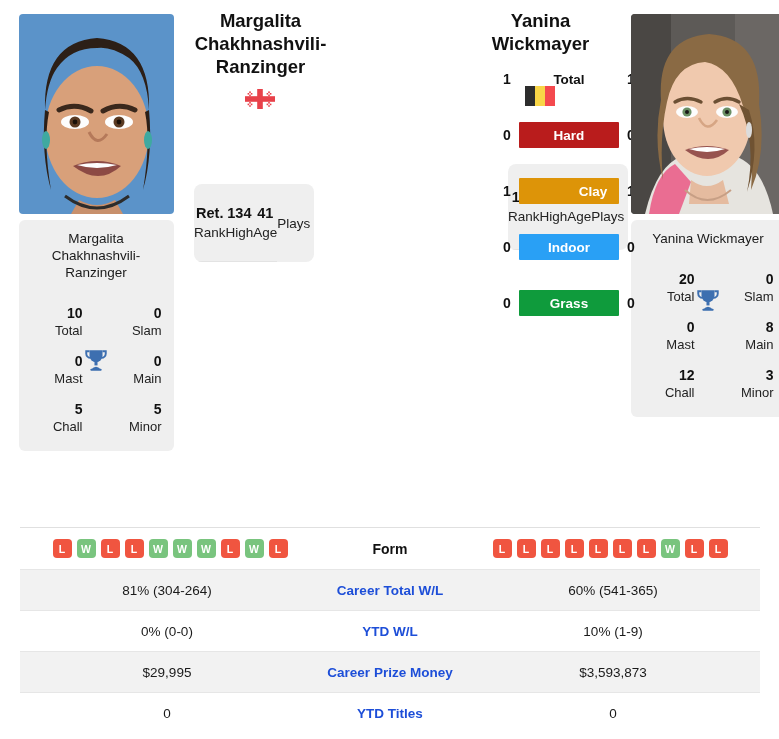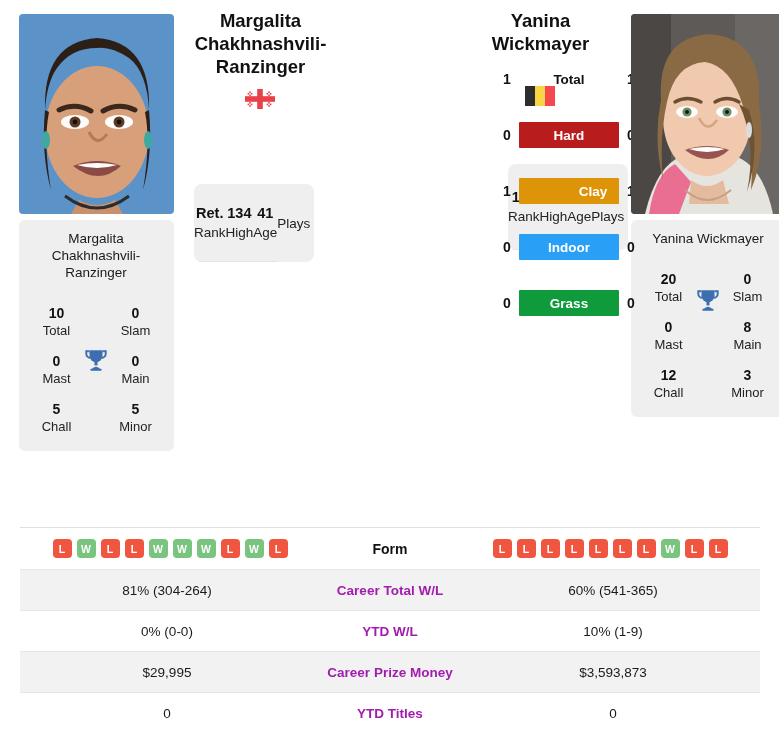--- a/index.html
+++ b/index.html
@@ -69,21 +69,21 @@
   .titles-row {
     display: flex;
     justify-content: space-between;
     align-items: flex-start;
     padding: 0 6px;
     margin-top: 14px;
   }
   .titles-row:first-child { margin-top: 4px; }
   .tcell {
     width: 52px;
-    text-align: center;
+    text-align: right;
   }
   .tcell .num {
     font-size: 14px;
     font-weight: bold;
     color: #111;
     line-height: 17px;
   }
   .tcell .lab {
     font-size: 13px;
     color: #222;
@@ -254,21 +254,21 @@
   .srow2 .cell {
     text-align: center;
     font-size: 13.5px;
     color: #1a1a1a;
   }
   .srow2 .cell.l { width: 294px; }
   .srow2 .cell.r { width: 294px; }
   .srow2 .cell.mid {
     flex: 1;
     font-weight: bold;
-    color: #a21caf;
+    color: #1d4ed8;
   }
 </style>
 </head>
 <body>
 
 <div class="page">
 
   <div class="hdr-names">
     <div class="hdr-name l">Margalita Chakhnashvili-Ranzinger</div>
     <div class="hdr-name r">Yanina Wickmayer</div>

